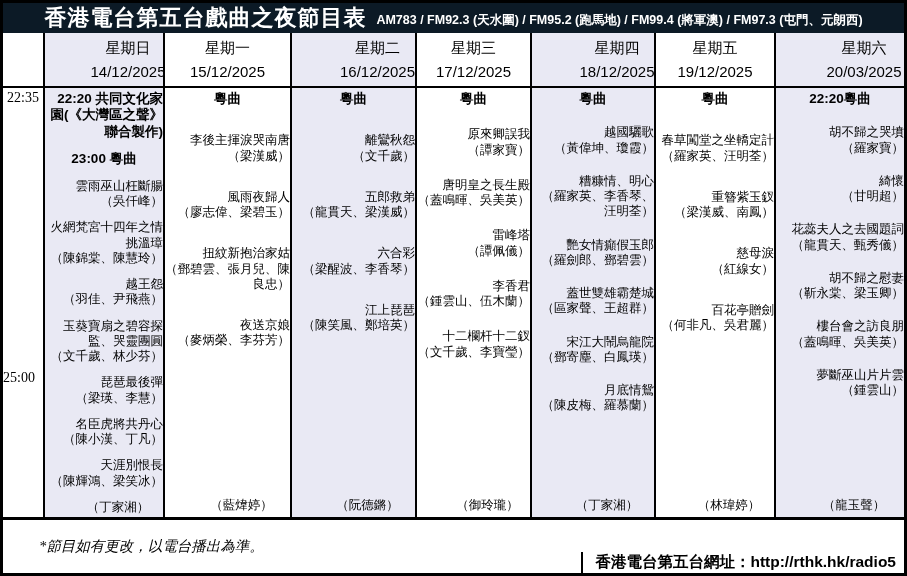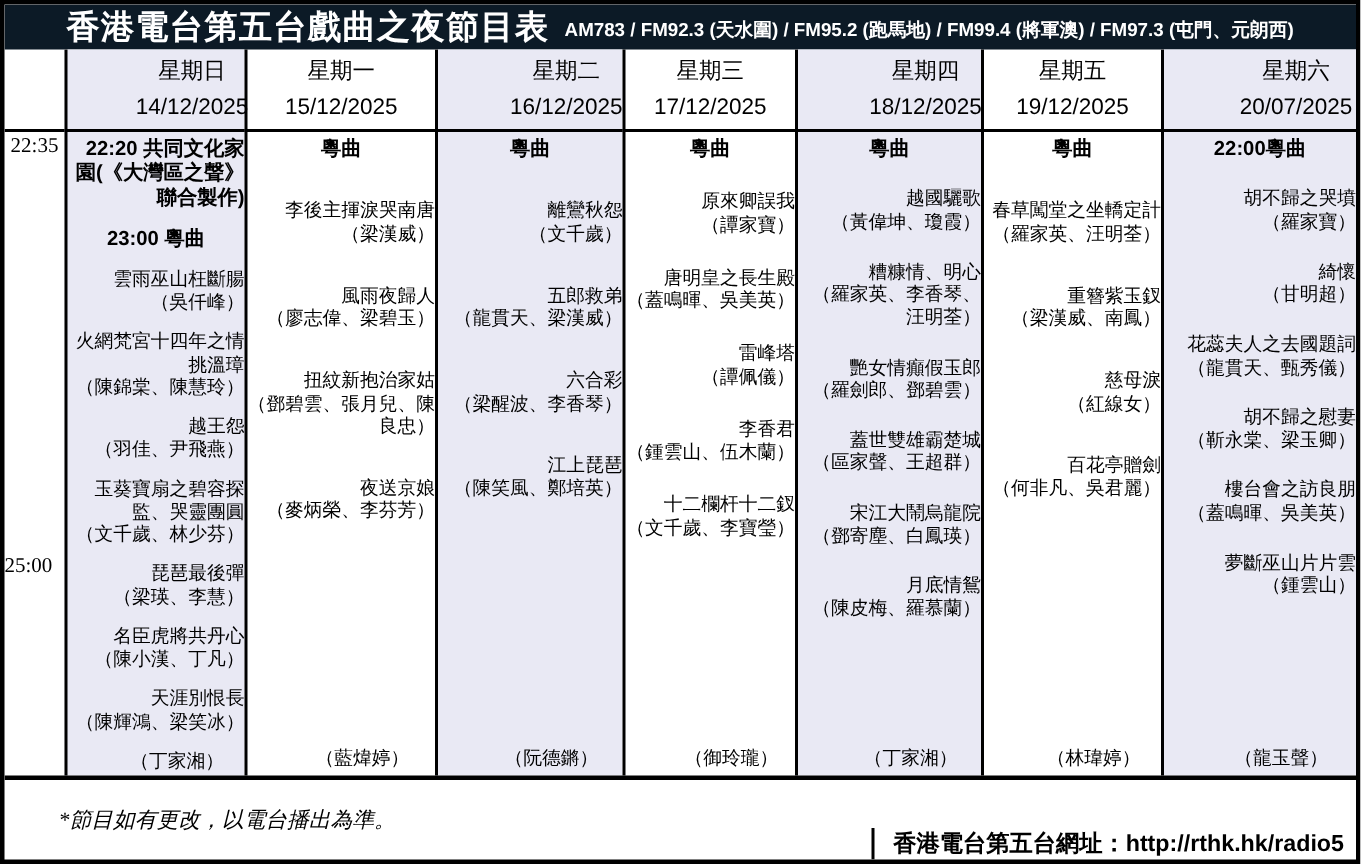--- a/index.html
+++ b/index.html
@@ -118,21 +118,21 @@
     <div class="cell head shaded">
       <div>星期四</div>
       <div>18/12/2025</div>
     </div>
     <div class="cell head">
       <div>星期五</div>
       <div>19/12/2025</div>
     </div>
     <div class="cell head shaded">
       <div>星期六</div>
-      <div>20/07/2025</div>
+      <div>20/03/2025</div>
     </div>
 
     <div class="cell time-cell col-first">
       <div class="t1">22:35</div>
       <div class="t2">25:00</div>
     </div>
 
     <div class="cell day-col shaded g11">
       <div class="prog-header">22:20 共同文化家園(《大灣區之聲》聯合製作)</div>
       <div class="prog-header">23:00 粵曲</div>
@@ -278,21 +278,21 @@
         <div>（紅線女）</div>
       </div>
       <div class="program">
         <div>百花亭贈劍</div>
         <div>（何非凡、吳君麗）</div>
       </div>
       <div class="presenter">（林瑋婷）</div>
     </div>
 
     <div class="cell day-col shaded g18">
-      <div class="prog-header">22:00粵曲</div>
+      <div class="prog-header">22:20粵曲</div>
       <div class="program">
         <div>胡不歸之哭墳</div>
         <div>（羅家寶）</div>
       </div>
       <div class="program">
         <div>綺懷</div>
         <div>（甘明超）</div>
       </div>
       <div class="program">
         <div>花蕊夫人之去國題詞</div>

